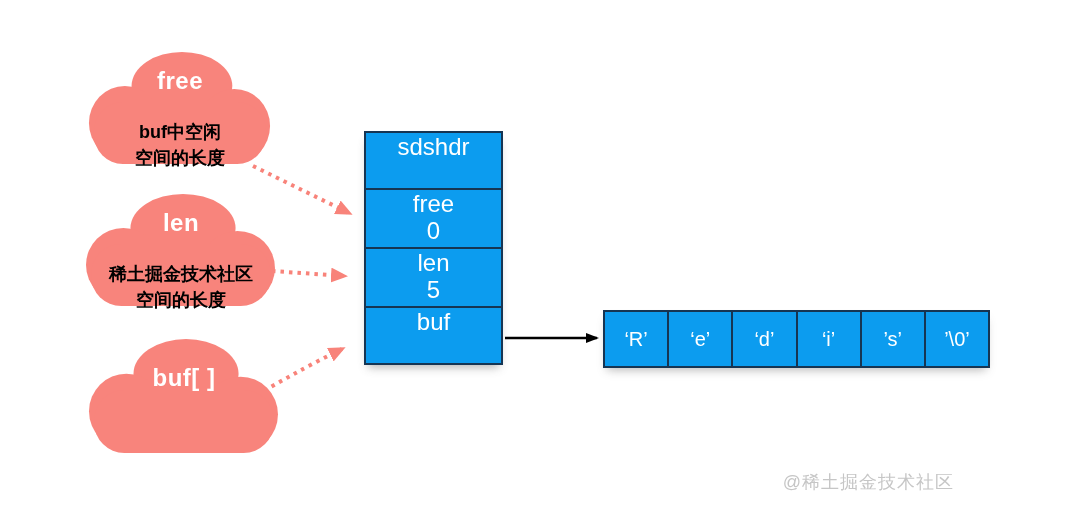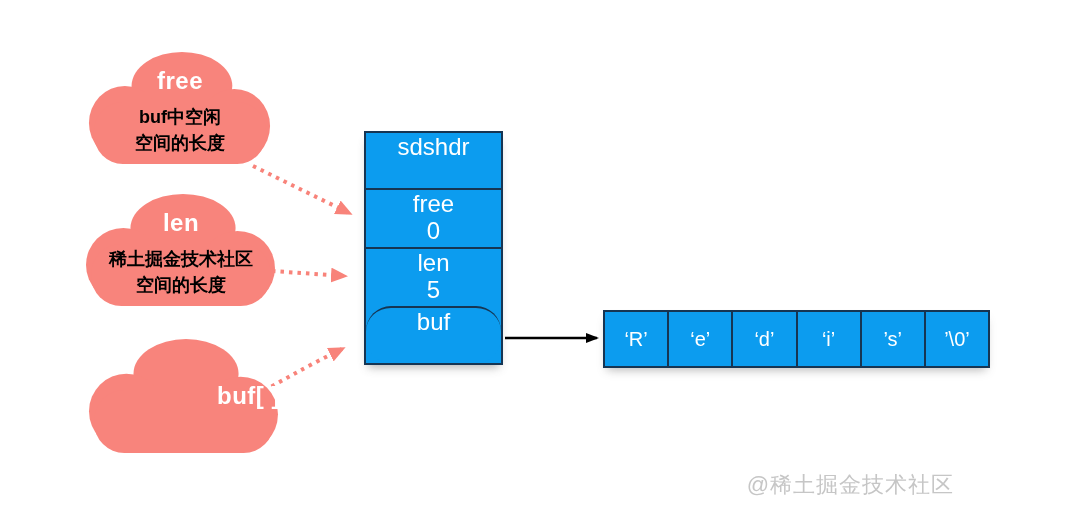--- a/index.html
+++ b/index.html
@@ -31,59 +31,59 @@
   .cloud-text {
     position: absolute; inset: 0; text-align: center; z-index: 2;
   }
   .cloud-title {
     color: #ffffff; font-weight: bold; font-size: 24px; line-height: 28px; margin-top: 17px;
     letter-spacing: 0.5px;
   }
   .cloud-desc {
     color: #000000; font-weight: bold; font-size: 18px; line-height: 26px;
   }
-  .cloud-desc.first { margin-top: 9px; }
-  .cloud--single .cloud-title { margin-top: 45px; text-align: right; }
+  .cloud-desc.first { margin-top: 24px; }
+  .cloud--single .cloud-title { margin-top: 27px; }
   .cloud--single .cloud-desc.first { margin-top: 15px; }
 
   .cloud1 { left: 88px;  top: 50px;  width: 184px; height: 115px; }
   .cloud2 { left: 85px;  top: 192px; width: 192px; height: 115px; }
   .cloud3 { left: 88px;  top: 337px; width: 192px; height: 117px; }
 
   
   .struct {
     position: absolute; left: 364px; top: 131px; width: 139px;
     border: 2px solid var(--line-dark); background: var(--cell-blue);
     box-shadow: 0 6px 9px -4px rgba(80,80,80,0.45);
   }
   .srow {
     display: flex; flex-direction: column; align-items: center; justify-content: flex-start;
     color: #ffffff; font-size: 24px; line-height: 27px; background: var(--cell-blue);
   }
   .srow.header { height: 55px; }
   .srow.r2 { height: 59px; border-top: 2px solid var(--line-dark); }
   .srow.r3 { height: 59px; border-top: 2px solid var(--line-dark); }
-  .srow.r4 { height: 57px; border-top: 2px solid var(--line-dark); border-radius: 25px; }
+  .srow.r4 { height: 57px; border-top: 2px solid var(--line-dark); }
 
   
   .char-row {
     position: absolute; left: 603px; top: 310px; width: 387px; height: 58px;
     display: flex; border: 2px solid var(--line-dark); background: var(--cell-blue);
     box-shadow: 0 6px 9px -4px rgba(80,80,80,0.40);
   }
   .char-cell {
     flex: 1; display: flex; align-items: center; justify-content: center;
     color: #ffffff; font-size: 20px; background: var(--cell-blue);
   }
   .char-cell + .char-cell { border-left: 2px solid var(--line-dark); }
 
   
   .watermark {
     position: absolute; right: 14px; top: 470px;
-    color: var(--watermark-gray); font-size: 22px; letter-spacing: 1px;
+    color: var(--watermark-gray); font-size: 18px; letter-spacing: 1px;
   }
 </style>
 </head>
 <body>
 
 <div class="canvas">
 
   <svg class="arrows" viewBox="0 0 1080 510">
     <defs>
       <marker id="mSalmon" markerUnits="userSpaceOnUse" markerWidth="20" markerHeight="18" refX="13" refY="7.5" orient="auto">

